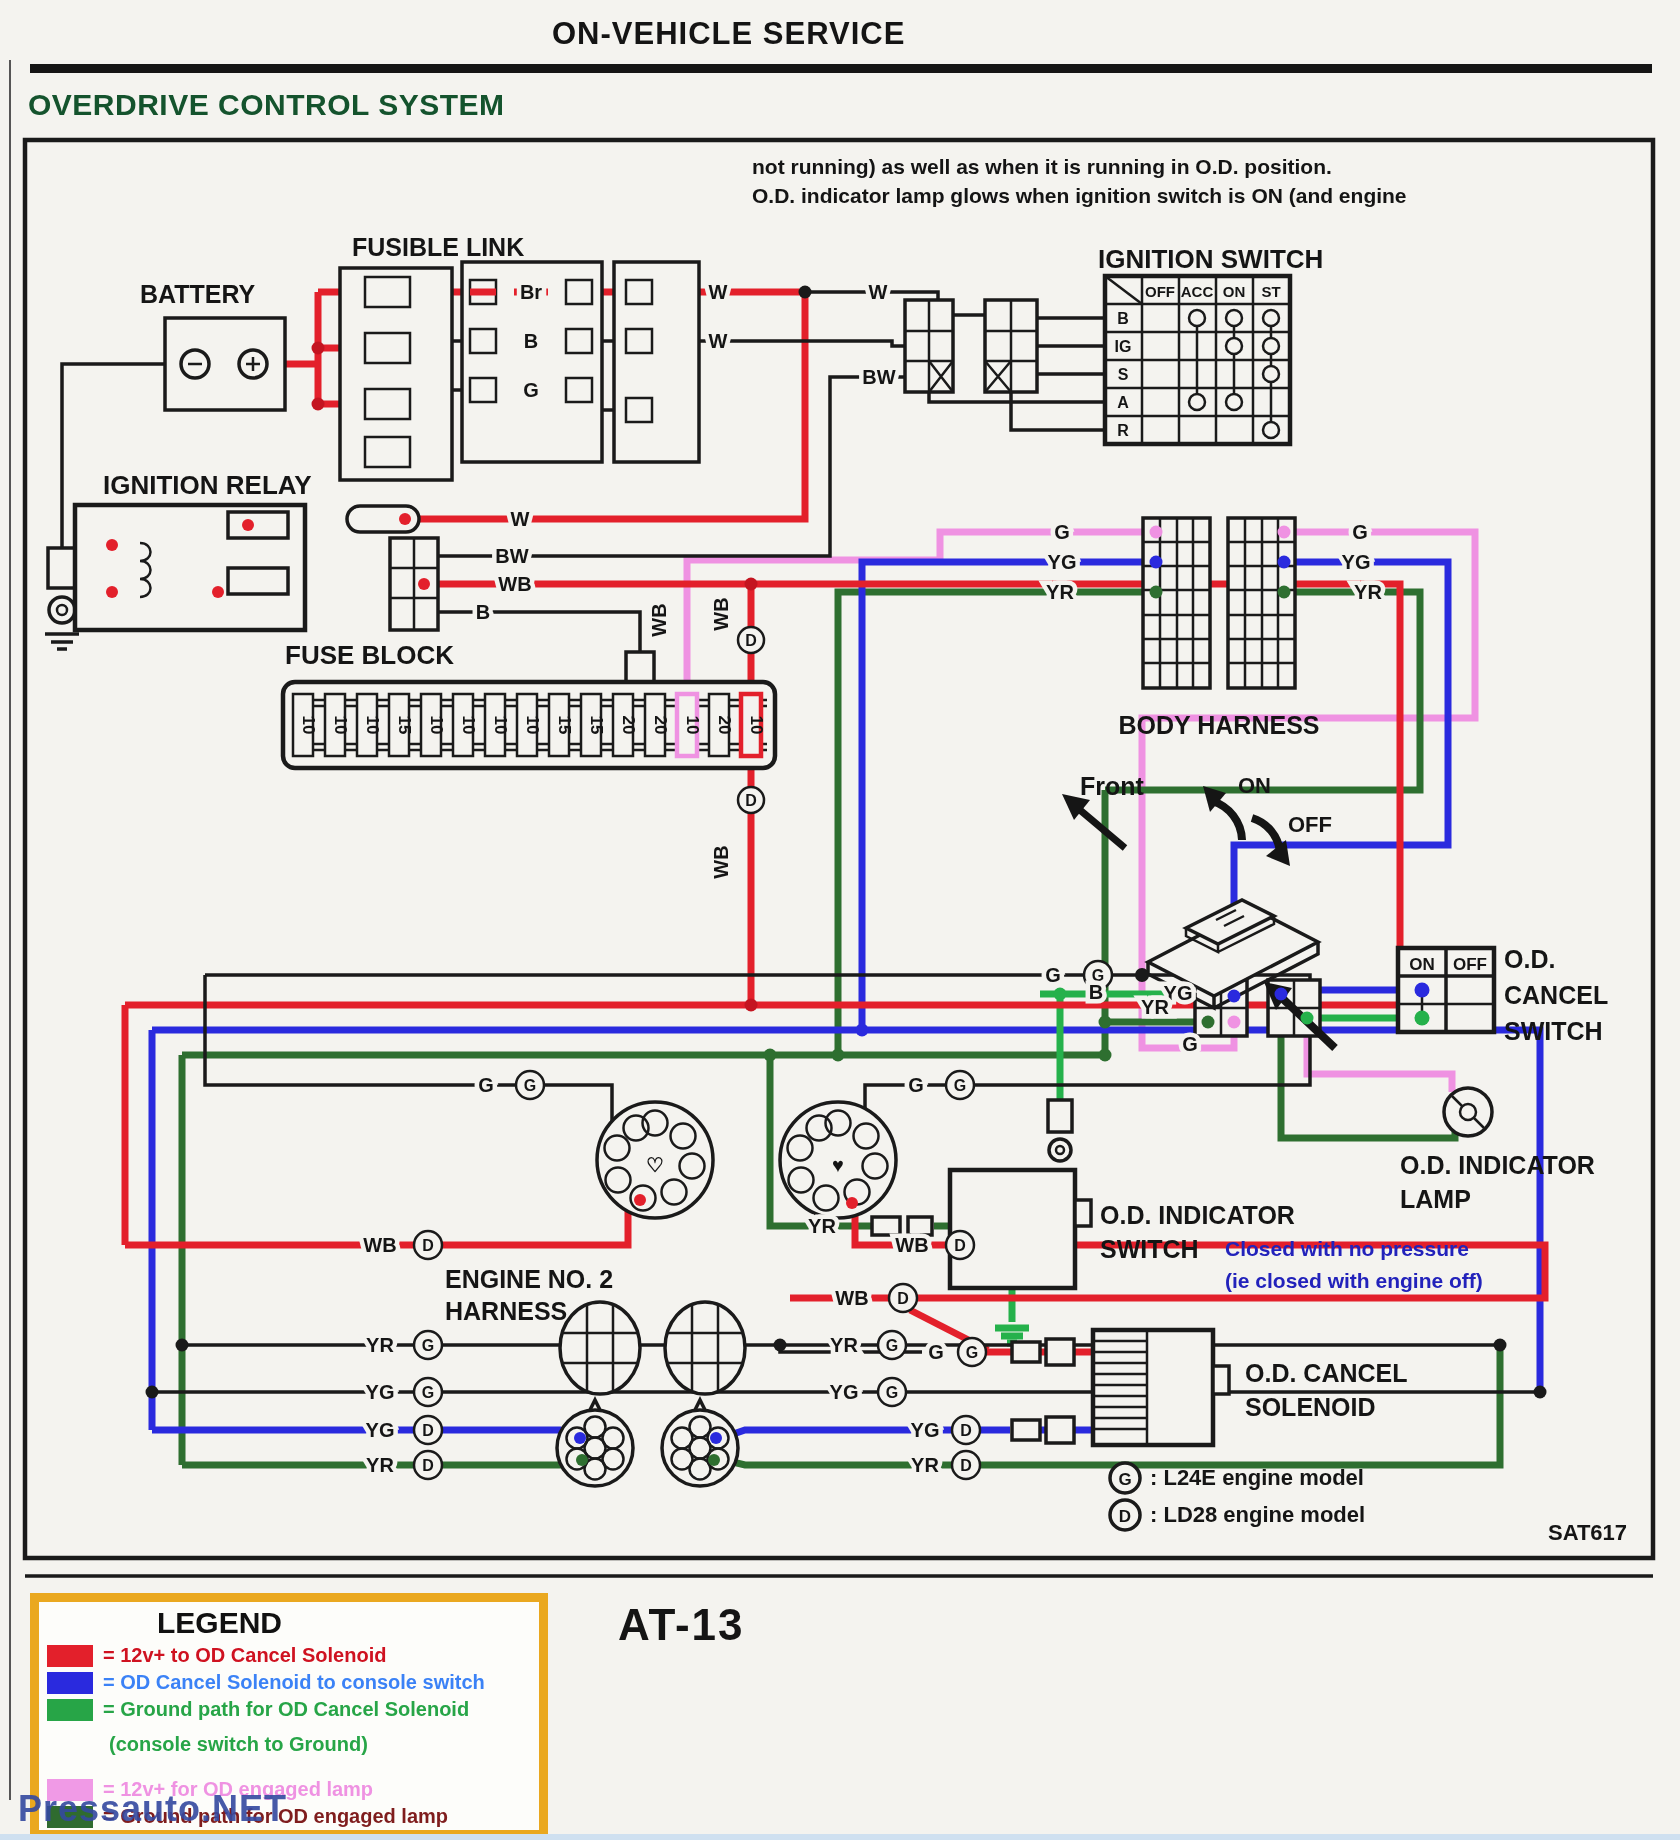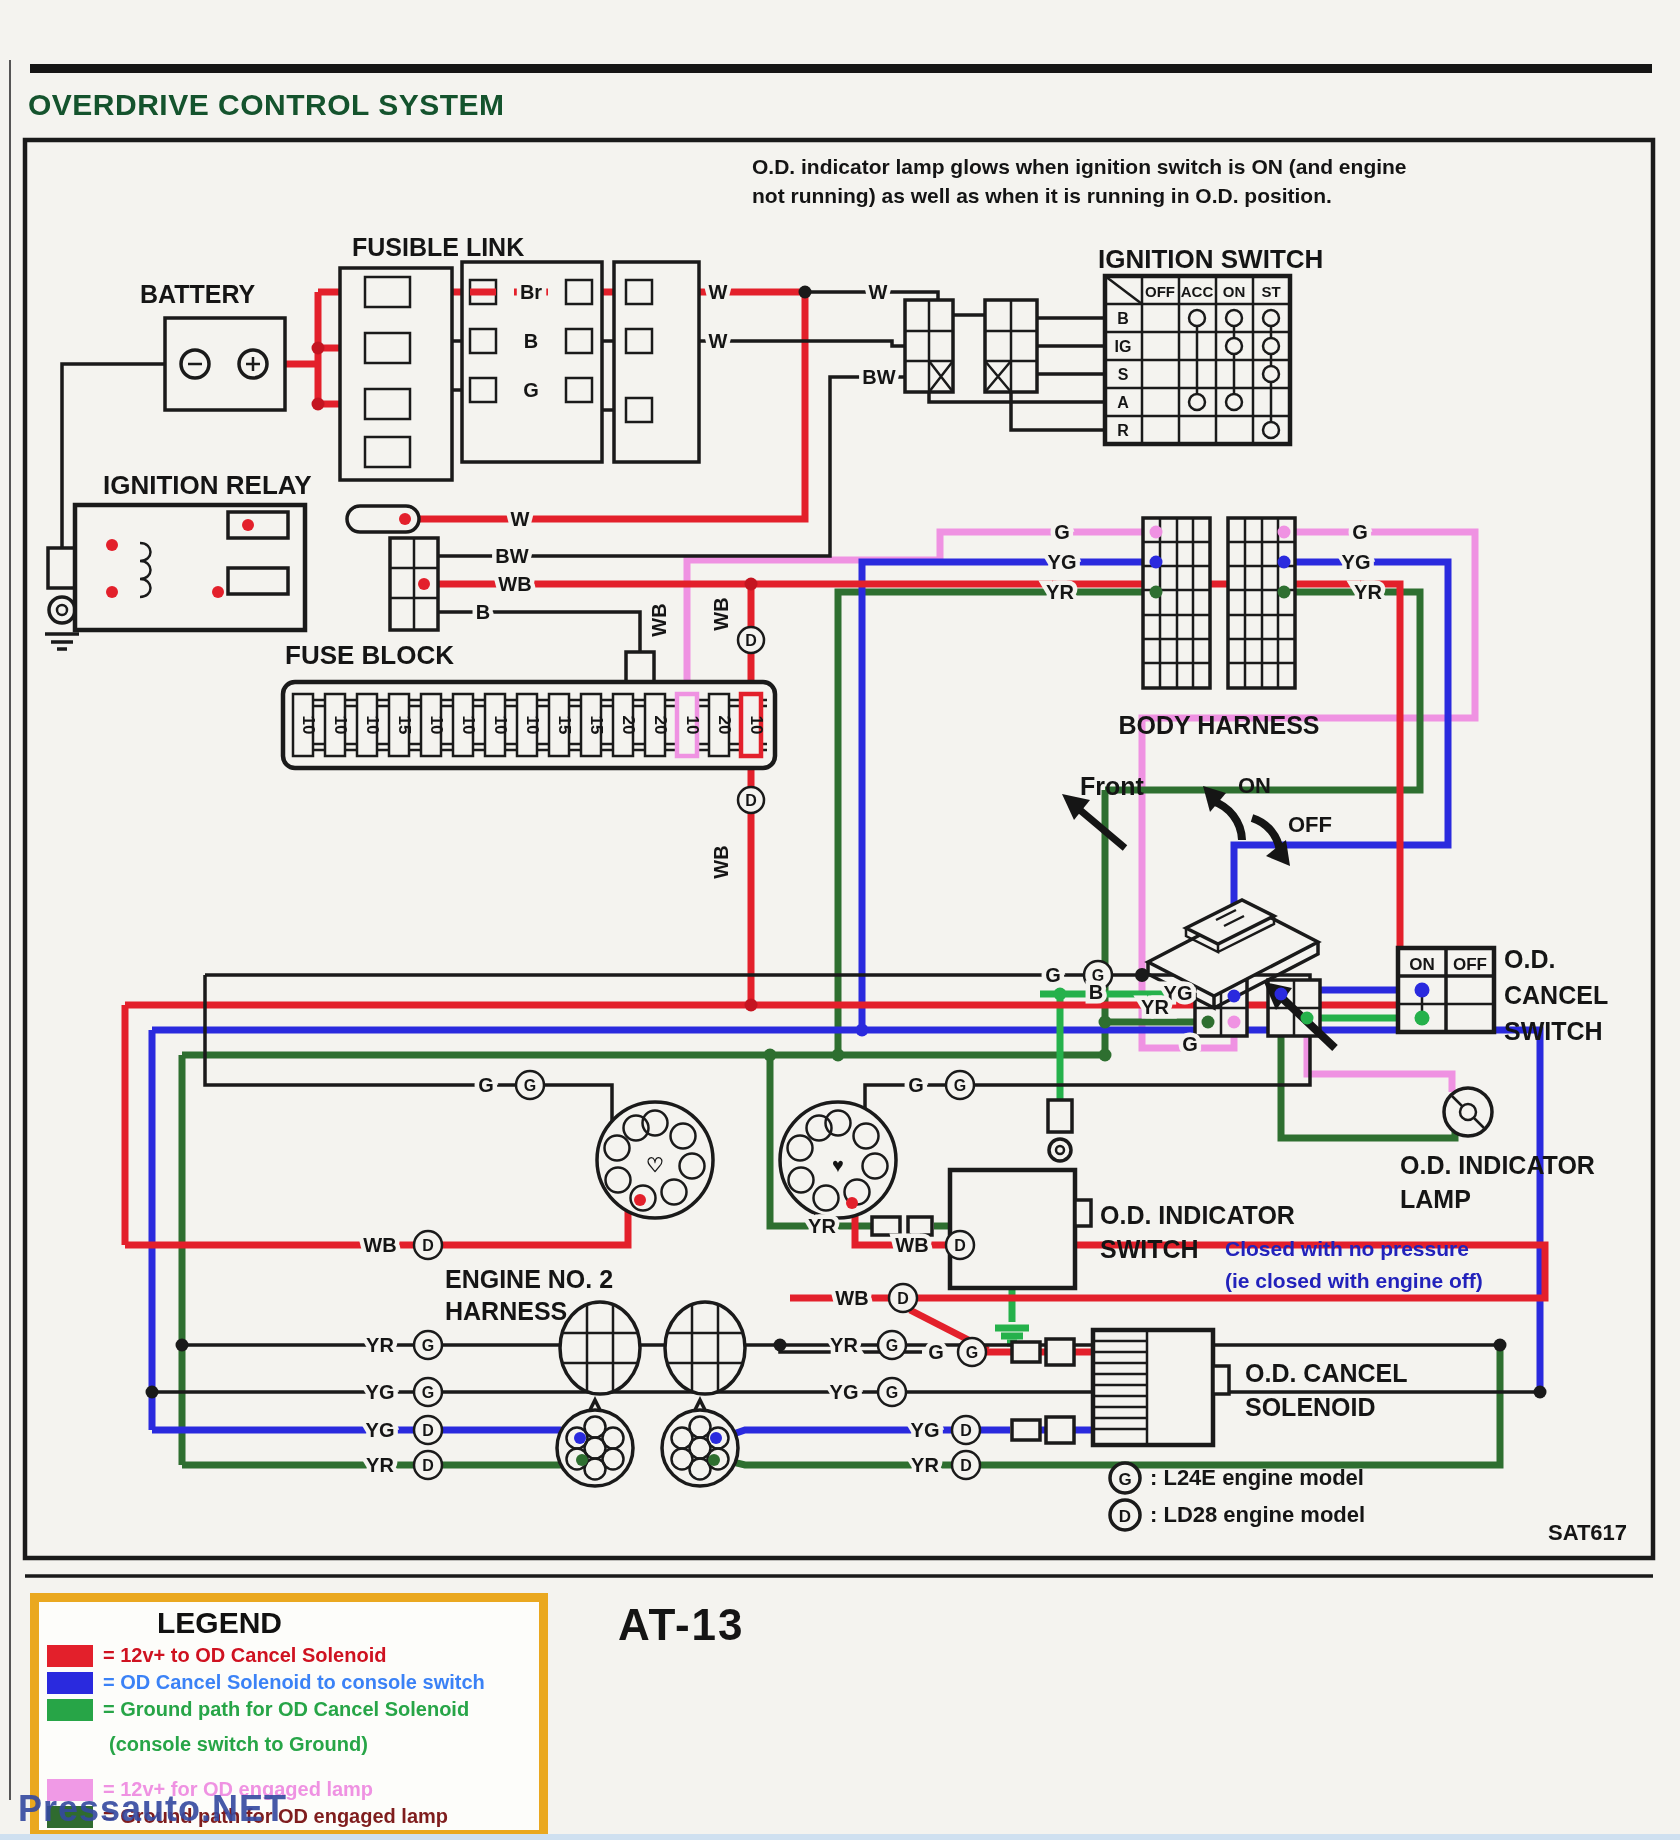--- a/index.html
+++ b/index.html
@@ -31,25 +31,26 @@
   .ltxt{font-weight:bold;font-size:20px;white-space:nowrap;}
   .lind{margin-left:62px;}
   .at13{font-size:44px;font-weight:bold;color:#141414;letter-spacing:2px;}
   .wm{font-size:36px;font-weight:bold;color:#3449a0;opacity:.9;letter-spacing:1px;}
 </style>
 </head>
 <body>
 
 <div id="page">
 
+  <div class="abs ttl" style="left:552px;top:16px;">ON-VEHICLE SERVICE</div>
   <div class="abs bar" style="left:30px;top:64px;width:1622px;height:9px;"></div>
   <div class="abs sec" style="left:28px;top:88px;">OVERDRIVE CONTROL SYSTEM</div>
   <div class="abs note" style="left:752px;top:152px;width:700px;">
+    <div>not running) as well as when it is running in O.D. position.</div>
     <div>O.D. indicator lamp glows when ignition switch is ON (and engine</div>
-    <div>not running) as well as when it is running in O.D. position.</div>
   </div>
 
   <svg class="abs" style="left:0;top:0;" width="1680" height="1840" viewBox="0 0 1680 1840">
 
     <g>
       <line x1="10" y1="60" x2="10" y2="1800" stroke="#555" stroke-width="2"></line>
       <rect x="25" y="140" width="1628" height="1418" class="kb"></rect>
       <line x1="25" y1="1576" x2="1653" y2="1576" class="k"></line>
     </g>
 

